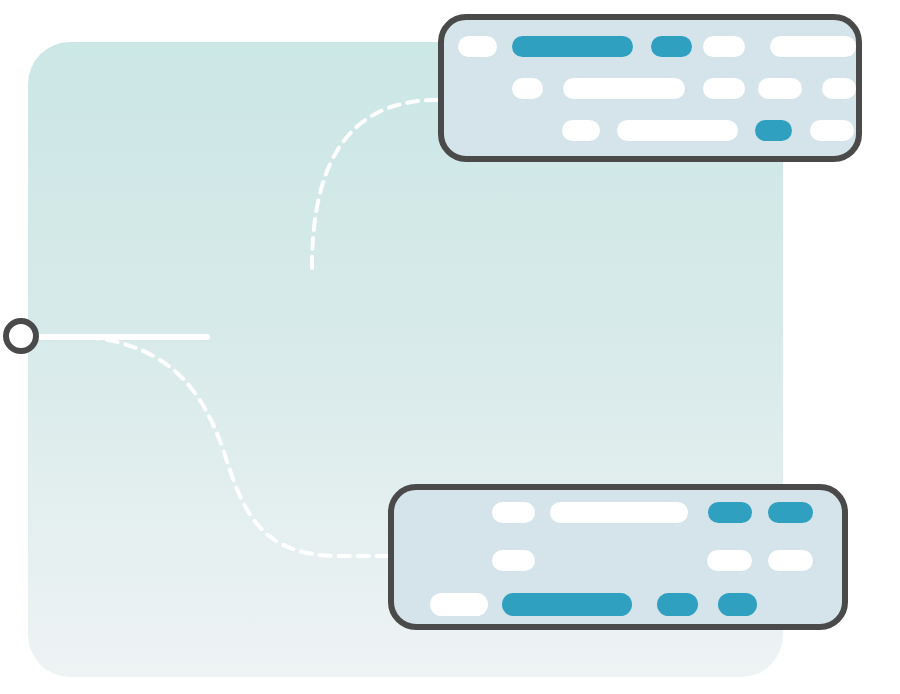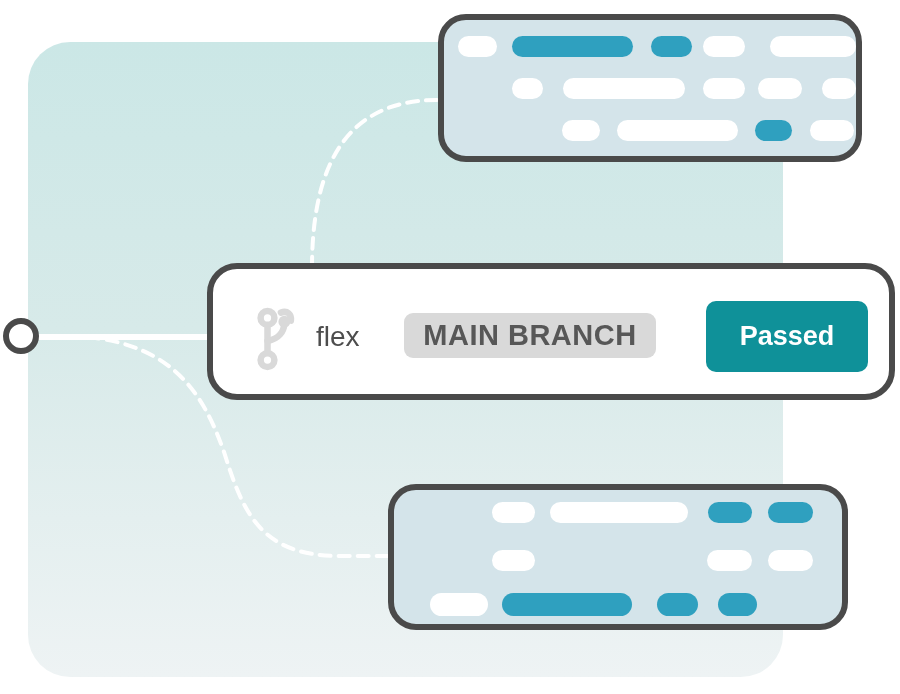--- a/index.html
+++ b/index.html
@@ -117,31 +117,16 @@
       <div class="pill teal" style="left: 374px; top: 12px; width: 45px; height: 21px;"></div>
       <div class="pill white" style="left: 98px; top: 60px; width: 43px; height: 21px;"></div>
       <div class="pill white" style="left: 313px; top: 60px; width: 45px; height: 21px;"></div>
       <div class="pill white" style="left: 374px; top: 60px; width: 45px; height: 21px;"></div>
       <div class="pill white" style="left: 36px; top: 103px; width: 58px; height: 23px;"></div>
       <div class="pill teal" style="left: 108px; top: 103px; width: 130px; height: 23px;"></div>
       <div class="pill teal" style="left: 263px; top: 103px; width: 41px; height: 23px;"></div>
       <div class="pill teal" style="left: 324px; top: 103px; width: 39px; height: 23px;"></div>
     </div>
 
-  <div class="card card-main">
-    <svg class="repo-icon" viewBox="0 0 24 34">
-      <g fill="none" stroke="#d9d9d9" stroke-width="3.4" stroke-linecap="round">
-        <circle cx="6" cy="6" r="3.6"></circle>
-        <circle cx="6" cy="28" r="3.6"></circle>
-        <path d="M 6 9.8 L 6 24.2"></path>
-        <path d="M 6 18 C 12 17 14.5 13 14.8 9"></path>
-        <path d="M 13 3.2 C 16.5 2 18.6 4.2 18.2 7.4"></path>
-      </g>
-      <circle cx="14.8" cy="8" r="3.1" fill="#d9d9d9"></circle>
-    </svg>
-    <span class="repo-name">flex</span>
-    <span class="branch-badge">MAIN BRANCH</span>
-    <button class="status-button">Passed</button>
-  </div>
 
   <div class="commit-node"></div>
 
 </div>
 
 </body></html>

